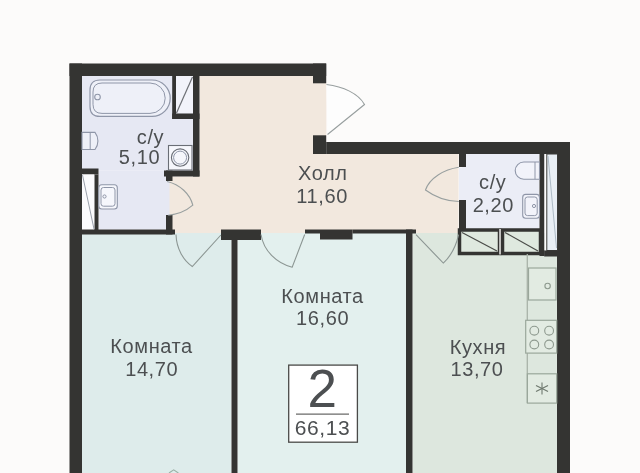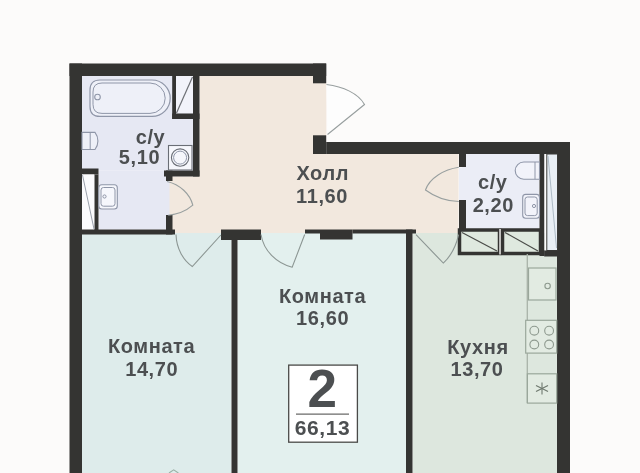--- a/index.html
+++ b/index.html
@@ -1,16 +1,16 @@
 <!DOCTYPE html>
 <html><head>
 <meta charset="utf-8">
 <style>
   html,body{margin:0;padding:0;background:#fcfbfa;}
-  #plan{position:relative;width:640px;height:473px;overflow:hidden;font-family:"Liberation Sans",sans-serif;font-weight:bold;}
+  #plan{position:relative;width:640px;height:473px;overflow:hidden;font-family:"Liberation Sans",sans-serif;}
   svg{display:block;}
   text{font-family:"Liberation Sans",sans-serif;fill:#4c4f51;letter-spacing:0.6px;}
 </style>
 </head>
 <body>
 <div id="plan">
 <svg width="640" height="473" viewBox="0 0 640 473">
 
 <rect x="0" y="0" width="640" height="473" fill="#fcfbfa"></rect>
 

